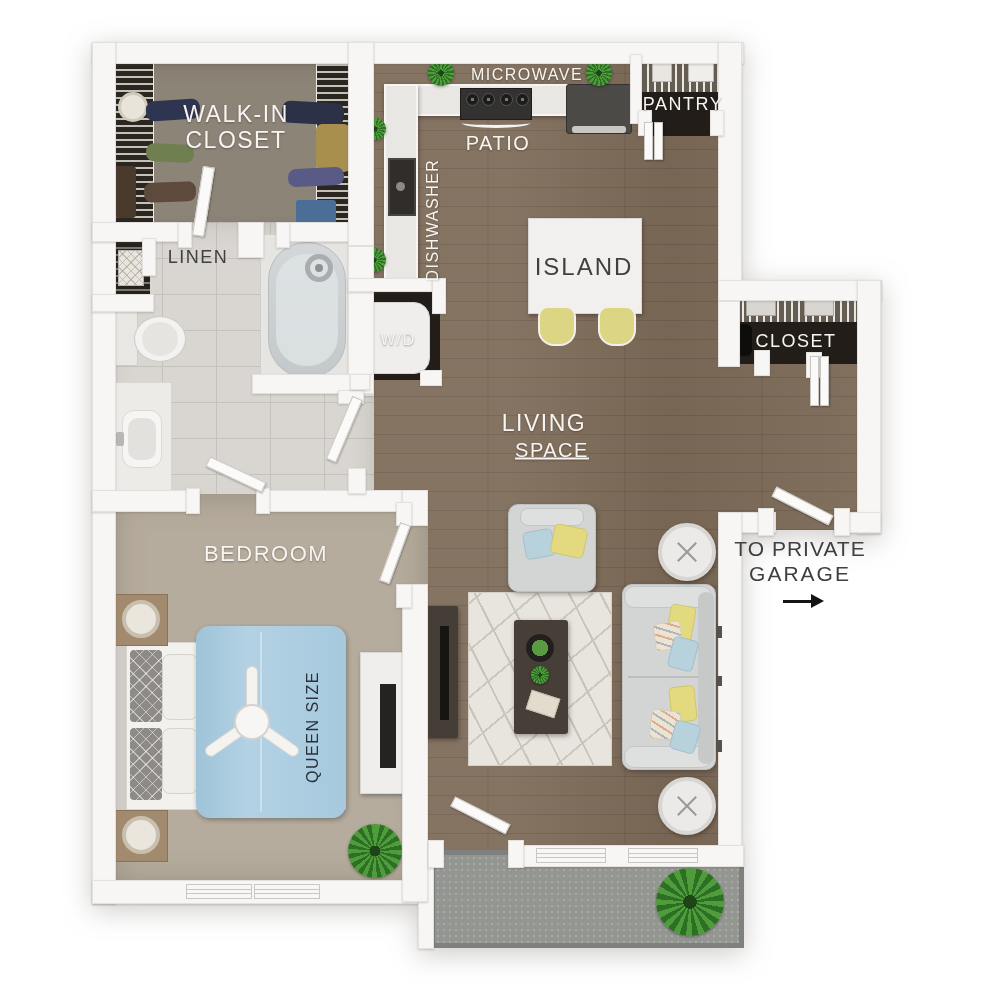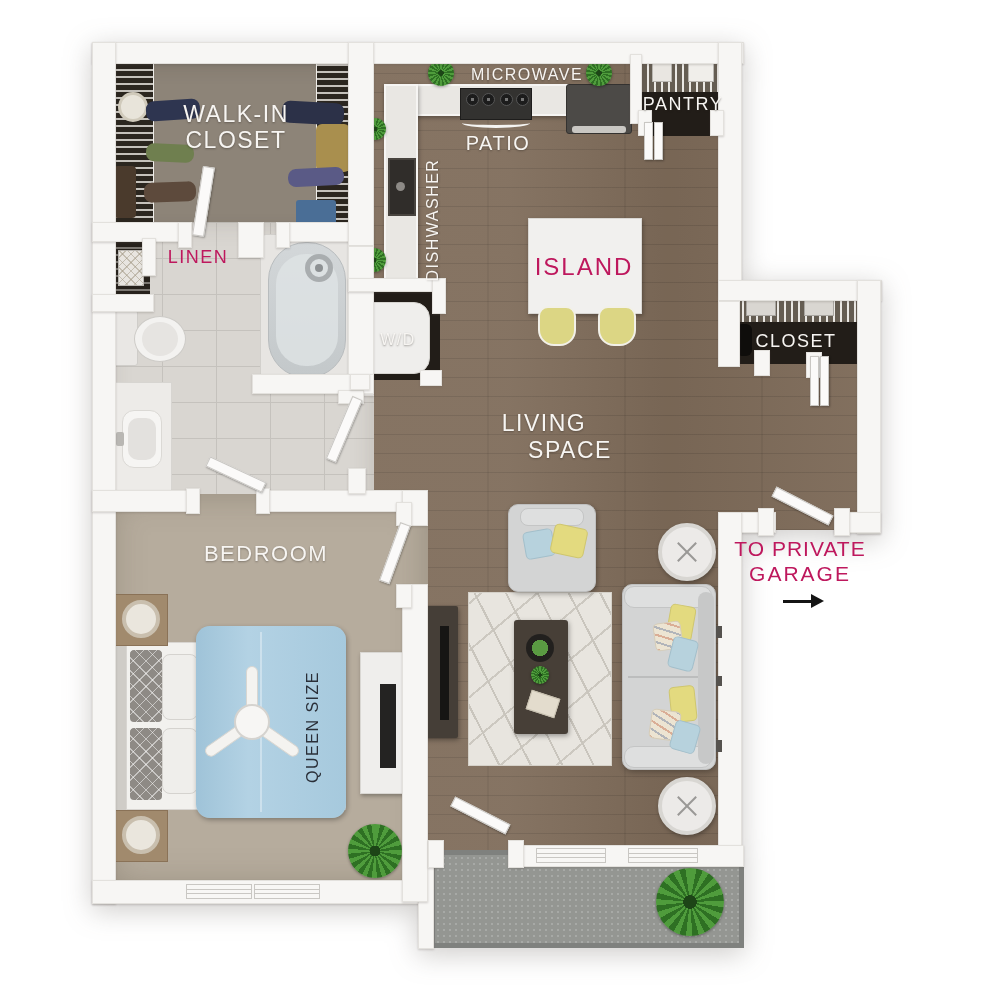--- a/index.html
+++ b/index.html
@@ -11,21 +11,21 @@
     border:1px solid #e3e1dd;box-shadow:0 1px 2px rgba(90,85,78,.25);z-index:4;}
   .post{z-index:5;}
   .leaf{position:absolute;box-sizing:border-box;background:#fbfaf9;
     border:1px solid #c9c7c3;box-shadow:1px 1px 2px rgba(0,0,0,.3);z-index:5;}
   .floor{position:absolute;box-sizing:border-box;z-index:1;}
   .fur{position:absolute;box-sizing:border-box;z-index:2;}
   .fur2{position:absolute;box-sizing:border-box;z-index:3;}
   .lbl{position:absolute;z-index:6;color:#f7f5f2;letter-spacing:1.5px;
     white-space:nowrap;transform:translate(-50%,-50%);
     text-shadow:0 1px 2px rgba(40,35,30,.4);font-size:19px;text-align:center;}
-  .dark{color:#be185d;text-shadow:none;}
+  .dark{color:#404040;text-shadow:none;}
   .vert{writing-mode:vertical-rl;transform:translate(-50%,-50%) rotate(180deg);}
   .window{position:absolute;box-sizing:border-box;background:#f8f7f5;
     border:1px solid #c9c7c3;z-index:5;
     background-image:linear-gradient(180deg,transparent 30%,#c9c7c3 30%,#c9c7c3 40%,
       transparent 40%,transparent 60%,#c9c7c3 60%,#c9c7c3 70%,transparent 70%);}
   .plant{position:absolute;border-radius:50%;z-index:4;
     background:radial-gradient(circle at 50% 50%,#1d4517 0 14%,transparent 14%),
       repeating-conic-gradient(#4f9c3c 0 11deg,#2e7023 11deg 22deg);
     box-shadow:0 1px 3px rgba(0,0,0,.35);}
   .wood{background-color:#7e6b59;
@@ -273,21 +273,21 @@
   <div class="lbl" style="left:236px;top:140px;font-size:23px;">CLOSET</div>
   <div class="lbl dark" style="left:198px;top:257px;font-size:18px;">LINEN</div>
   <div class="lbl" style="left:527px;top:75px;font-size:16px;">MICROWAVE</div>
   <div class="lbl" style="left:498px;top:143px;font-size:20px;">PATIO</div>
   <div class="lbl" style="left:683px;top:104px;font-size:18px;">PANTRY</div>
   <div class="lbl vert" style="left:433px;top:220px;font-size:16px;">DISHWASHER</div>
   <div class="lbl" style="left:398px;top:340px;font-size:16px;">W/D</div>
   <div class="lbl dark" style="left:584px;top:267px;font-size:24px;letter-spacing:2px;">ISLAND</div>
   <div class="lbl" style="left:796px;top:341px;font-size:18px;">CLOSET</div>
   <div class="lbl" style="left:544px;top:423px;font-size:23px;">LIVING</div>
-  <div class="lbl" style="left:570px;top:450px;font-size:23px;">SPACE</div>
+  <div class="lbl" style="left:552px;top:450px;font-size:20px;text-decoration:underline;">SPACE</div>
   <div class="lbl" style="left:266px;top:554px;font-size:22px;">BEDROOM</div>
   <div class="lbl vert dark" style="left:313px;top:727px;font-size:16px;color:#2a2f38;">QUEEN SIZE</div>
 </div>
 
 <div class="lbl dark" style="left:800px;top:549px;font-size:21px;letter-spacing:1px;">TO PRIVATE</div>
 <div class="lbl dark" style="left:800px;top:574px;font-size:21px;letter-spacing:2px;">GARAGE</div>
 <div class="abs" style="left:783px;top:600px;width:28px;height:3px;background:#141414;z-index:6;"></div>
 <div class="abs" style="left:811px;top:594px;width:0;height:0;border-top:7px solid transparent;border-bottom:7px solid transparent;border-left:13px solid #141414;z-index:6;"></div>
 
 </body></html>

